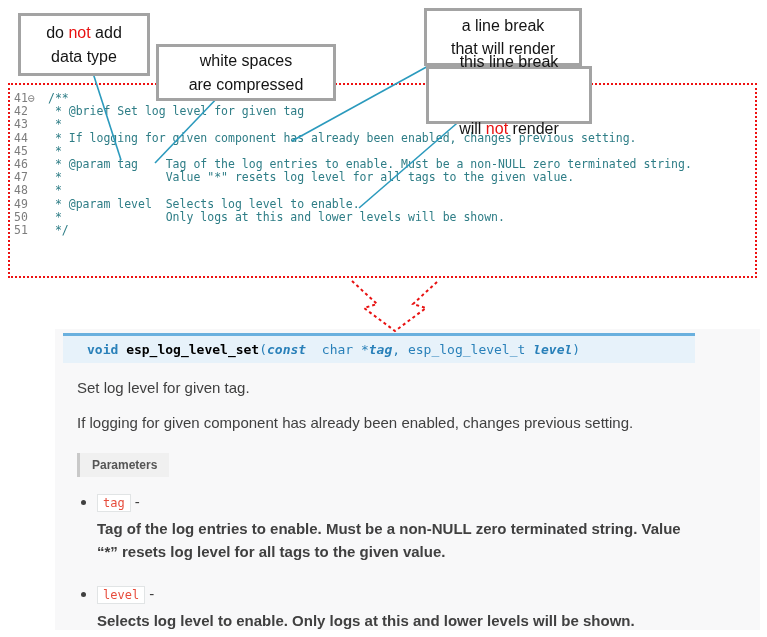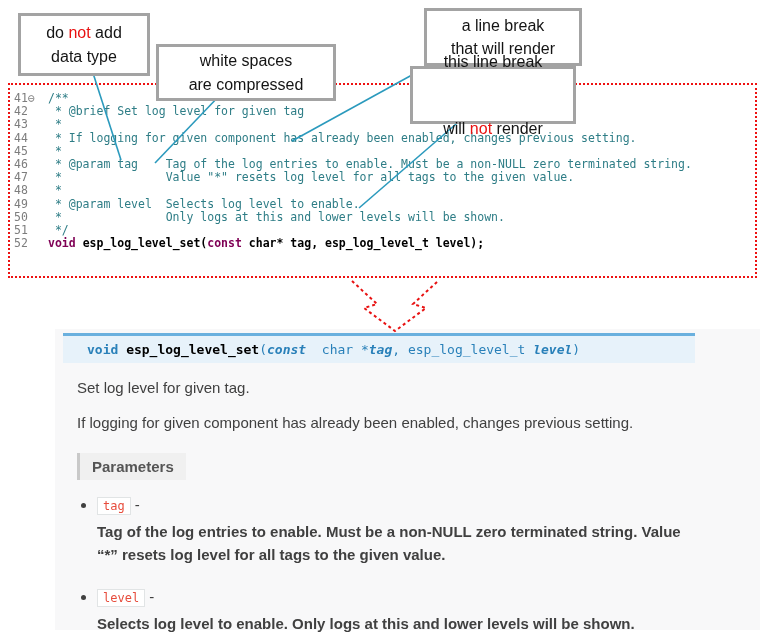--- a/index.html
+++ b/index.html
@@ -44,21 +44,21 @@
     font-family:"DejaVu Sans Mono",monospace;font-size:13px;color:#2980b9;
   }
   .sig-ret{font-weight:bold;}
   .sig-name{color:#000;font-weight:bold;}
   .sig-const{font-weight:bold;font-style:italic;}
   .sig-arg{font-weight:bold;font-style:italic;}
   .docp{margin:14px 0 0 22px;font-size:15px;line-height:1.4;}
   .paramsbox{
     display:inline-block;margin:20px 0 0 22px;
     background:#f0f0f0;border-left:3px solid #c9c9c9;
-    padding:5px 12px;font-weight:bold;color:#555;font-size:15px;
+    padding:5px 12px;font-weight:bold;color:#555;font-size:12px;
   }
   ul.params{margin:16px 0 0 24px;padding-left:18px;list-style:disc;}
   ul.params li+li{margin-top:22px;}
   .chip{
     font-family:"DejaVu Sans Mono",monospace;font-size:12px;color:#e74c3c;
     background:#fff;border:1px solid #e1e4e5;padding:1px 5px;
   }
   .dash{color:#404040;font-size:15px;}
   .desc{margin:7px 0 0 0;width:600px;font-size:15px;line-height:1.5;font-weight:bold;}
 </style>
@@ -81,38 +81,37 @@
 <div class="callout" style="left:156px;top:44px;width:174px;height:51px;">
   <div>white spaces</div>
   <div>are compressed</div>
 </div>
 
 <div class="callout" style="left:424px;top:8px;width:152px;height:52px;">
   <div>a line break</div>
   <div>that will render</div>
 </div>
 
-<div class="callout" style="left:410px;top:66px;width:160px;height:52px;gap:43px;">
+<div class="callout" style="left:426px;top:66px;width:160px;height:52px;gap:43px;">
   <div>this line break</div>
   <div><span>will </span><span class="neg">not</span><span> render</span></div>
 </div>
 
 <div class="codebox">
   <div class="crow"><span class="gut">41⊖</span><span class="ctext">/**</span></div>
   <div class="crow"><span class="gut">42</span><span class="ctext"> * @brief Set log level for given tag</span></div>
   <div class="crow"><span class="gut">43</span><span class="ctext"> *</span></div>
   <div class="crow"><span class="gut">44</span><span class="ctext"> * If logging for given component has already been enabled, changes previous setting.</span></div>
   <div class="crow"><span class="gut">45</span><span class="ctext"> *</span></div>
   <div class="crow"><span class="gut">46</span><span class="ctext"> * @param tag    Tag of the log entries to enable. Must be a non-NULL zero terminated string.</span></div>
   <div class="crow"><span class="gut">47</span><span class="ctext"> *               Value "*" resets log level for all tags to the given value.</span></div>
   <div class="crow"><span class="gut">48</span><span class="ctext"> *</span></div>
   <div class="crow"><span class="gut">49</span><span class="ctext"> * @param level  Selects log level to enable.</span></div>
   <div class="crow"><span class="gut">50</span><span class="ctext"> *               Only logs at this and lower levels will be shown.</span></div>
   <div class="crow"><span class="gut">51</span><span class="ctext"> */</span></div>
-  <div class="crow"><span class="gut">52</span><span class="csig"><span class="kw">void</span><span class="plain"> esp_log_level_set(</span><span class="kw">const</span><span class="plain"> char* tag, esp_log_level_t level);</span></span></div>
 </div>
 
 <div class="docpanel">
   <div class="sigbar"><span class="sig-ret">void</span><span> </span><span class="sig-name">esp_log_level_set</span><span>(</span><span class="sig-const">const</span><span>  char *</span><span class="sig-arg">tag</span><span>, </span><span>esp_log_level_t </span><span class="sig-arg">level</span><span>)</span></div>
 
   <p class="docp">Set log level for given tag.</p>
   <p class="docp">If logging for given component has already been enabled, changes previous setting.</p>
 
   <div class="paramsbox">Parameters</div>
 

